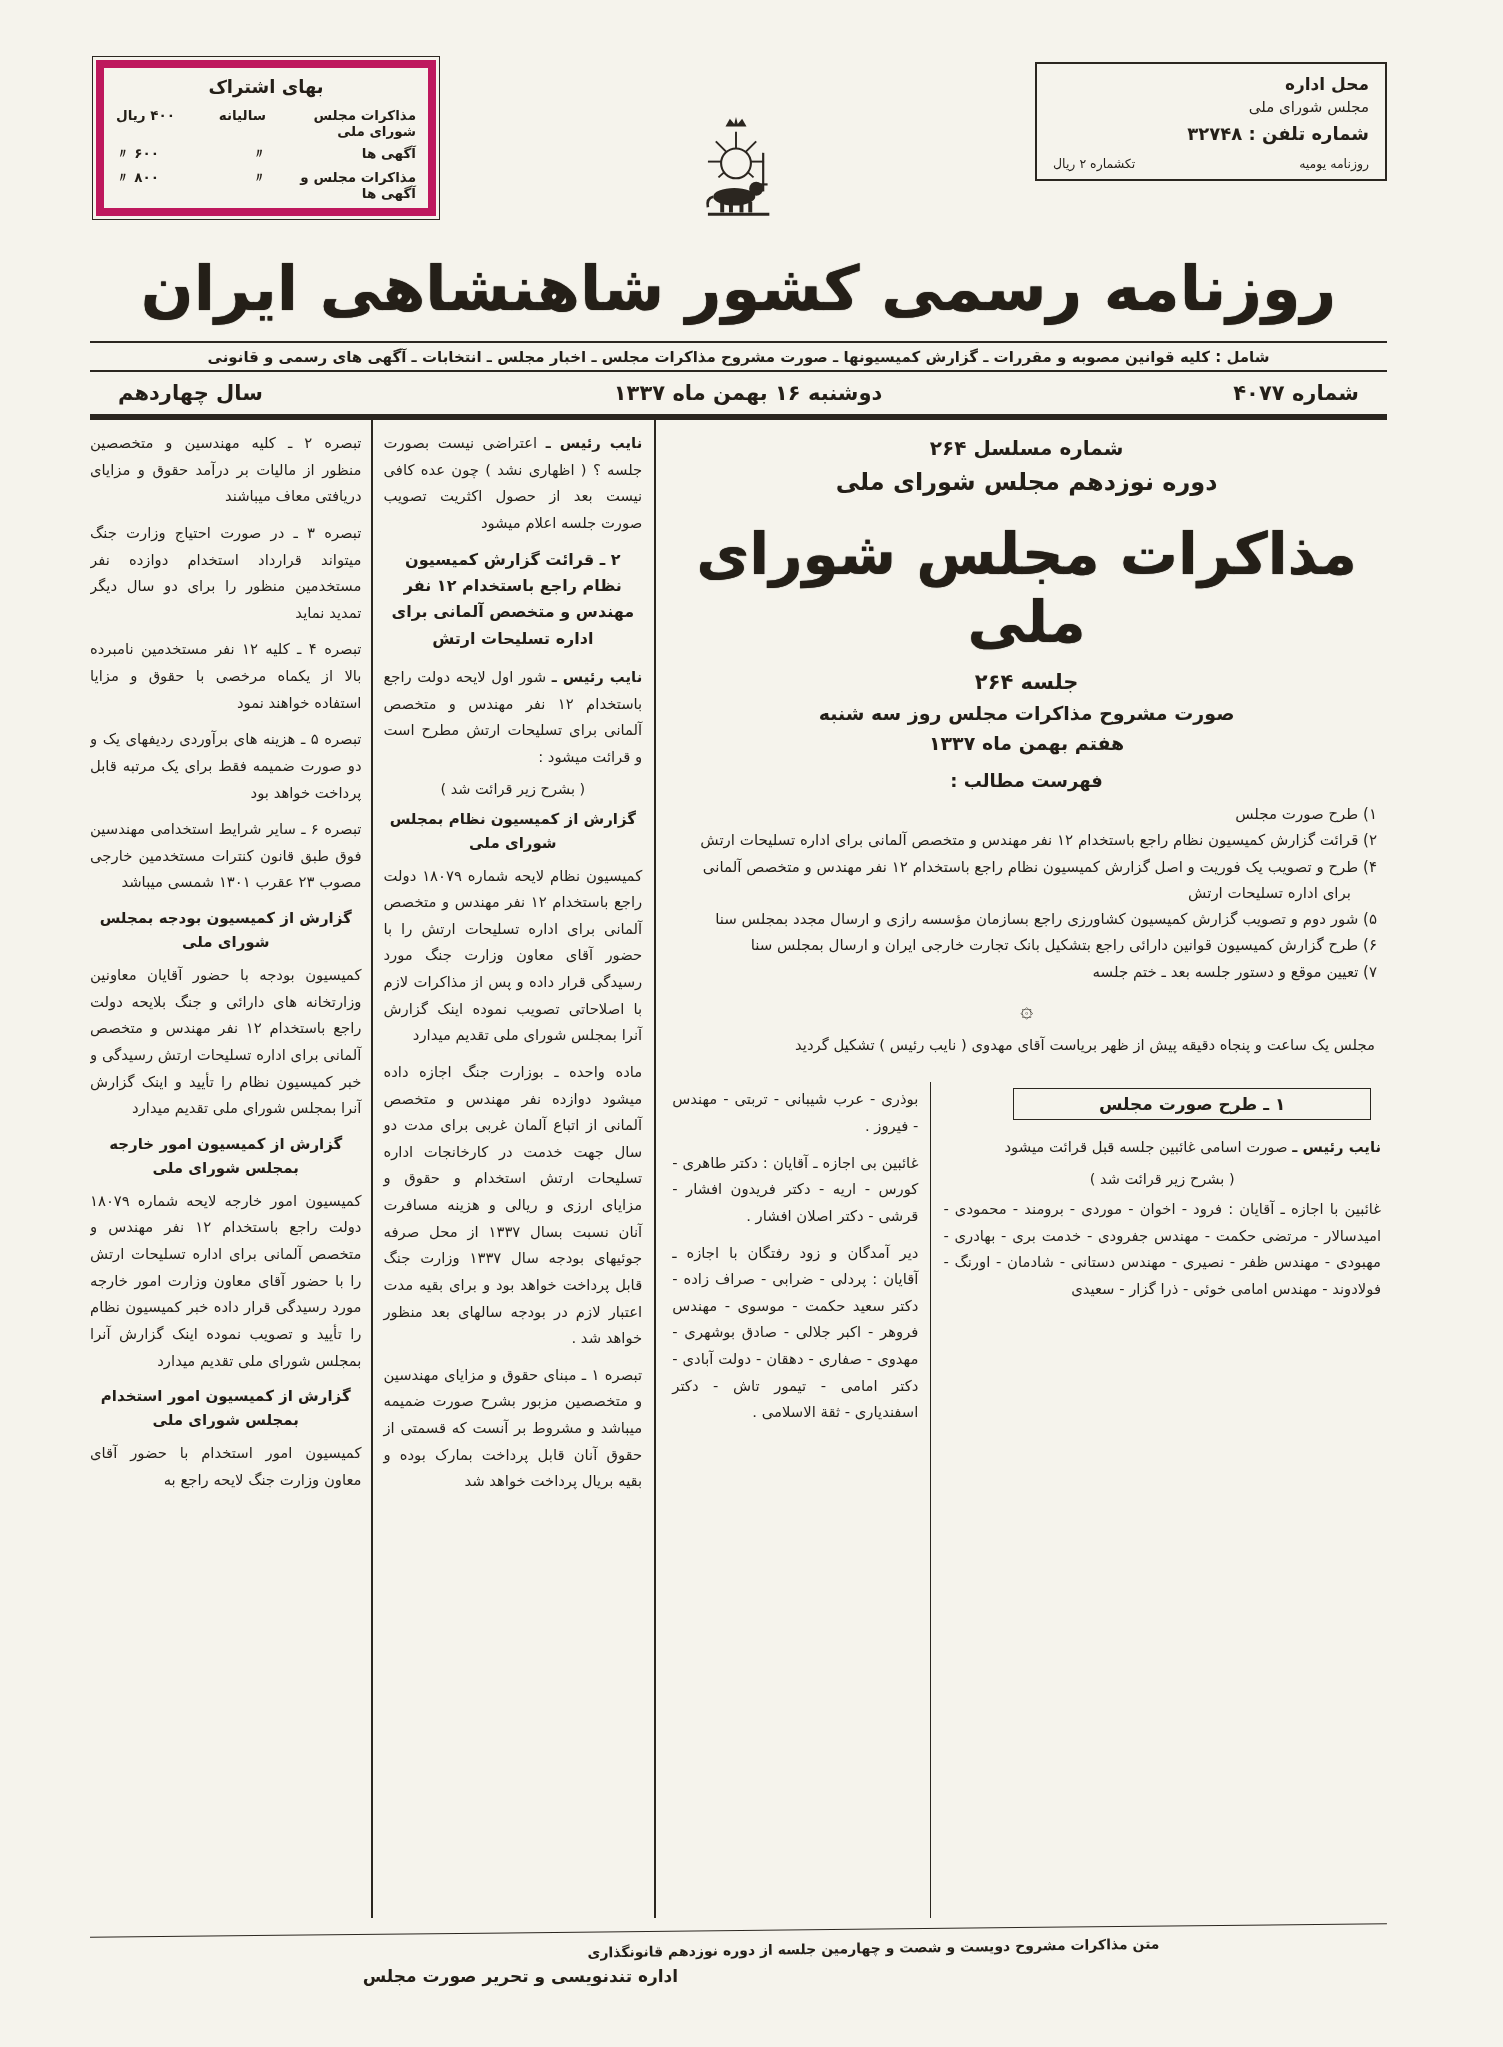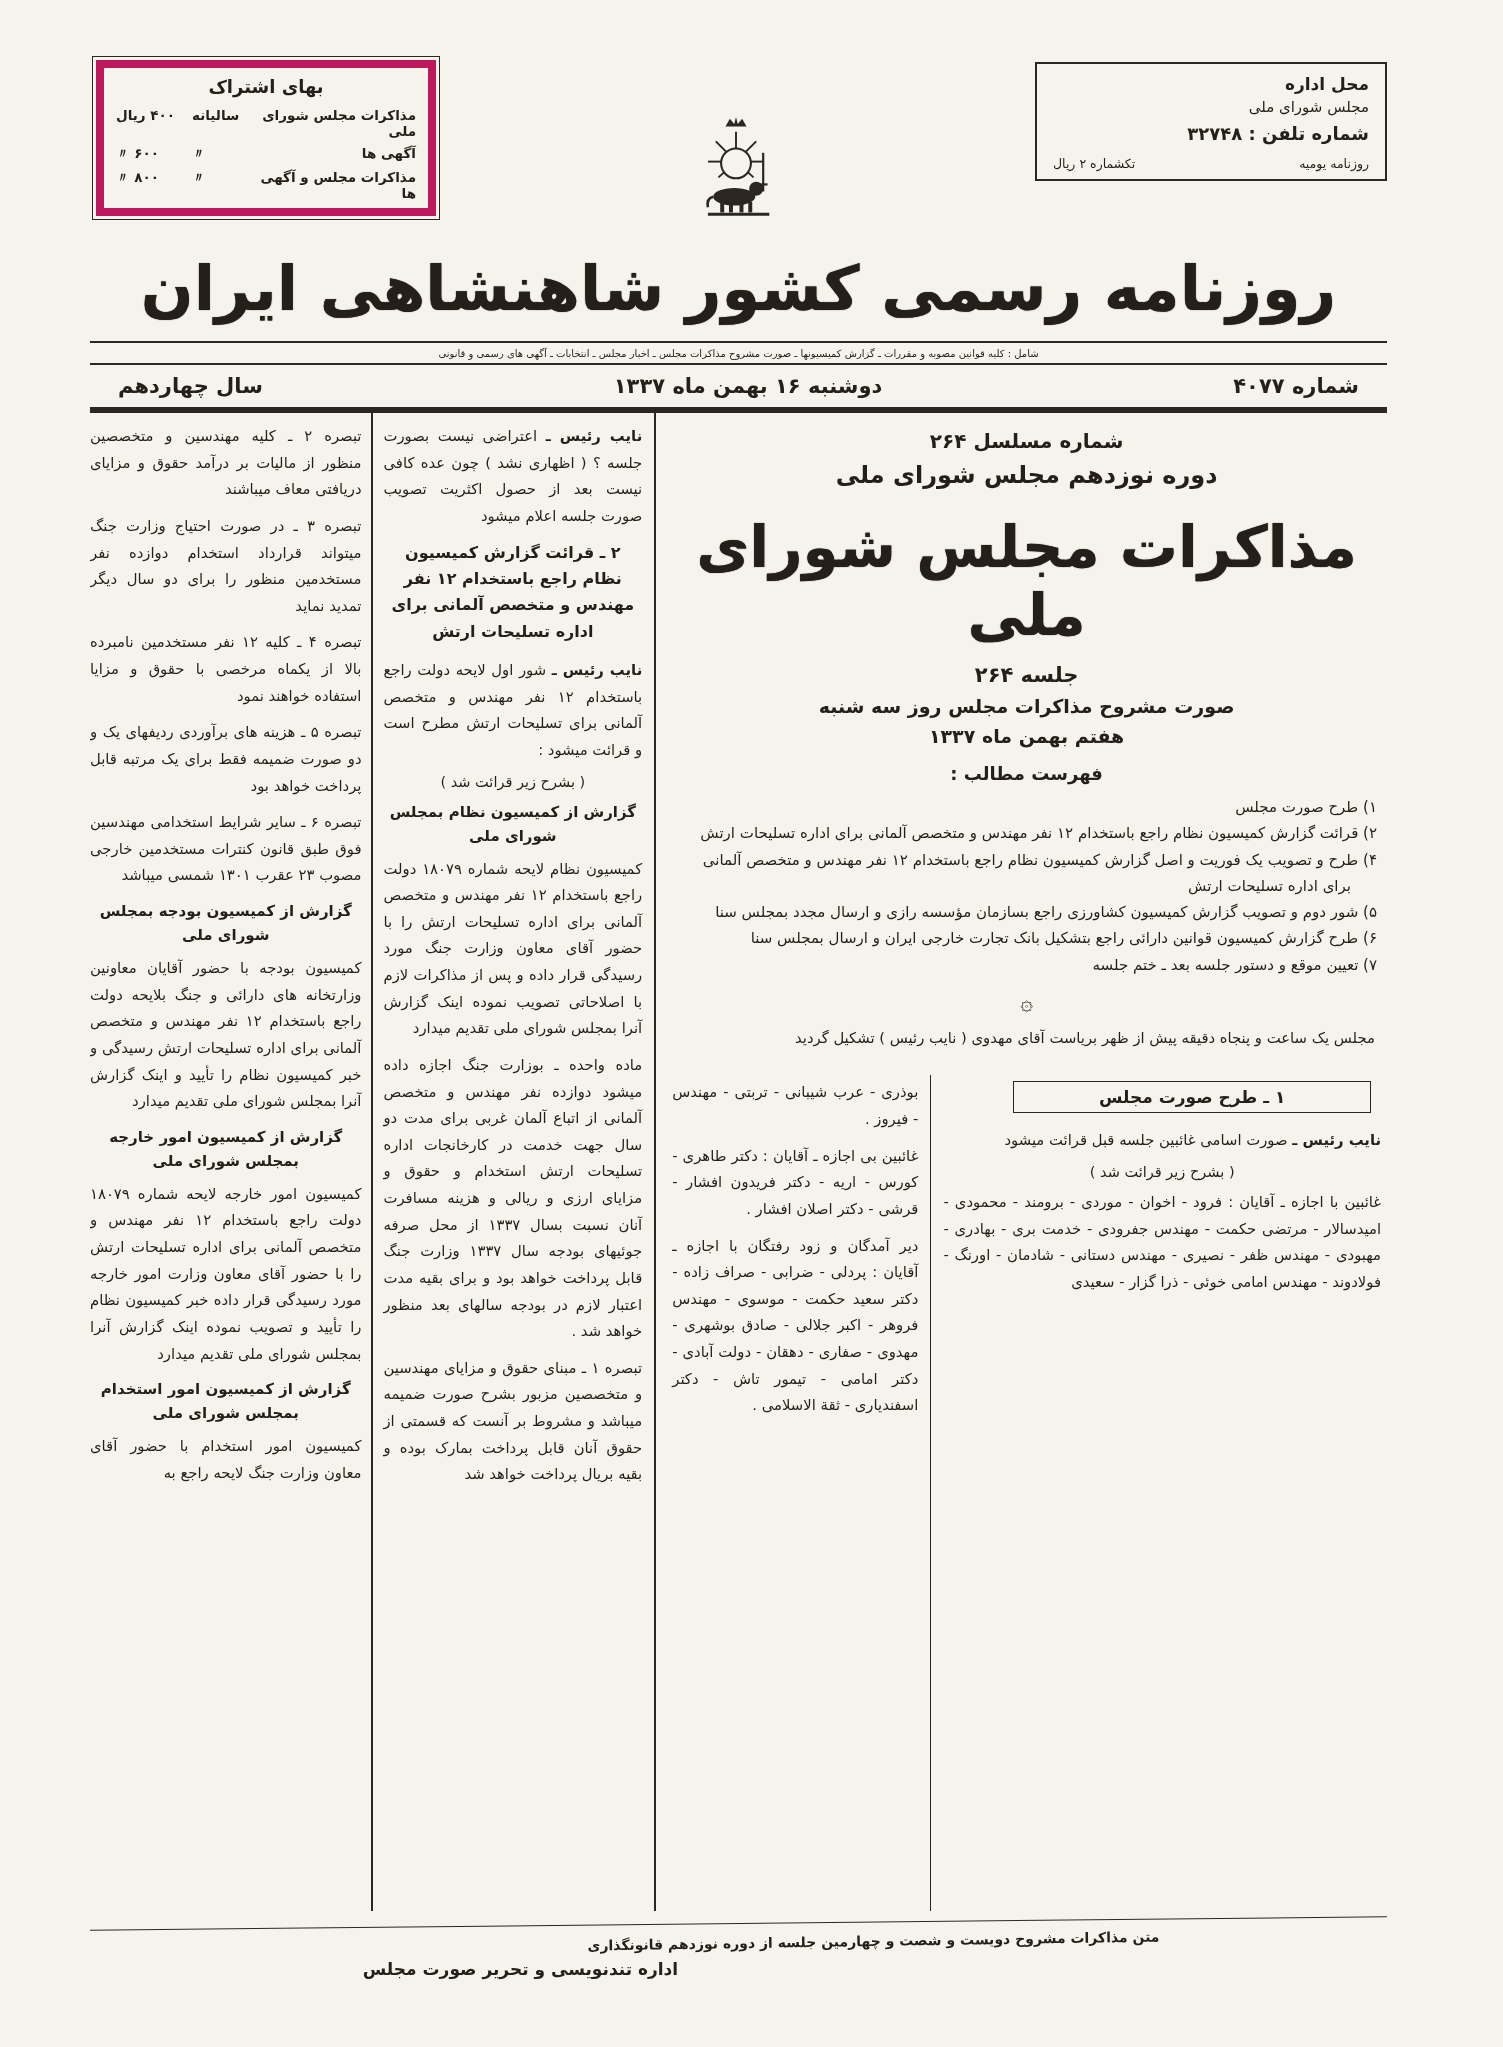--- a/index.html
+++ b/index.html
@@ -20,32 +20,32 @@
   .office-line{ font-size:15px; margin-top:4px; }
   .office-phone{ font-size:18px; font-weight:bold; margin-top:7px; }
   .office-bottom{ display:flex; justify-content:space-between; margin-top:12px; font-size:12.5px; }
 
   .emblem{ margin-top:60px; }
 
   .sub-box{ width:340px; border:8px solid #be185d; outline:1px solid #2b2620; outline-offset:3px; padding:8px 12px 4px; margin-top:4px; margin-left:6px; }
   .sub-title{ text-align:center; font-weight:bold; font-size:18px; margin-bottom:7px; }
   .sub-row{ display:flex; justify-content:space-between; font-size:13.5px; padding:3px 0; font-weight:bold; }
   .sub-label{ flex:1; }
-  .sub-term{ width:62px; text-align:left; }
+  .sub-term{ width:62px; text-align:right;margin-left:12px; }
   .sub-value{ width:76px; text-align:left; }
 
   .gazette-title{
     text-align:center; font-size:62px; font-weight:bold;
     margin-top:18px; margin-bottom:16px; letter-spacing:-1px;
     text-shadow:0 0 1px #241f18;
   }
 
   .rule{ border:none; border-top:2px solid #2b2620; margin:0; }
   .rule.thick{ border-top-width:6px; margin-top:2px; }
-  .subtitle{ text-align:center; font-size:10px; font-weight:normal; padding:5px 0 4px; }
+  .subtitle{ text-align:center; font-size:15px; font-weight:bold; padding:5px 0 4px; }
   .dateline{ display:flex; justify-content:space-between; align-items:center; font-size:21px; font-weight:bold; padding:9px 28px 7px; }
 
   
   .content{ display:grid; grid-template-columns:56.5% 21.8% 21.7%; height:1498px; overflow:hidden; }
   .col-right{ border-left:2px solid #2b2620; padding:6px 4px 0 14px; display:flex; flex-direction:column; }
   .col-middle{ border-left:2px solid #2b2620; padding:10px 12px 0 10px; }
   .col-left{ padding:10px 10px 0 0; }
 
   .serial{ text-align:center; font-weight:bold; font-size:20px; margin-top:10px; }
   .session-line{ text-align:center; font-weight:bold; font-size:24px; margin-top:8px; }

